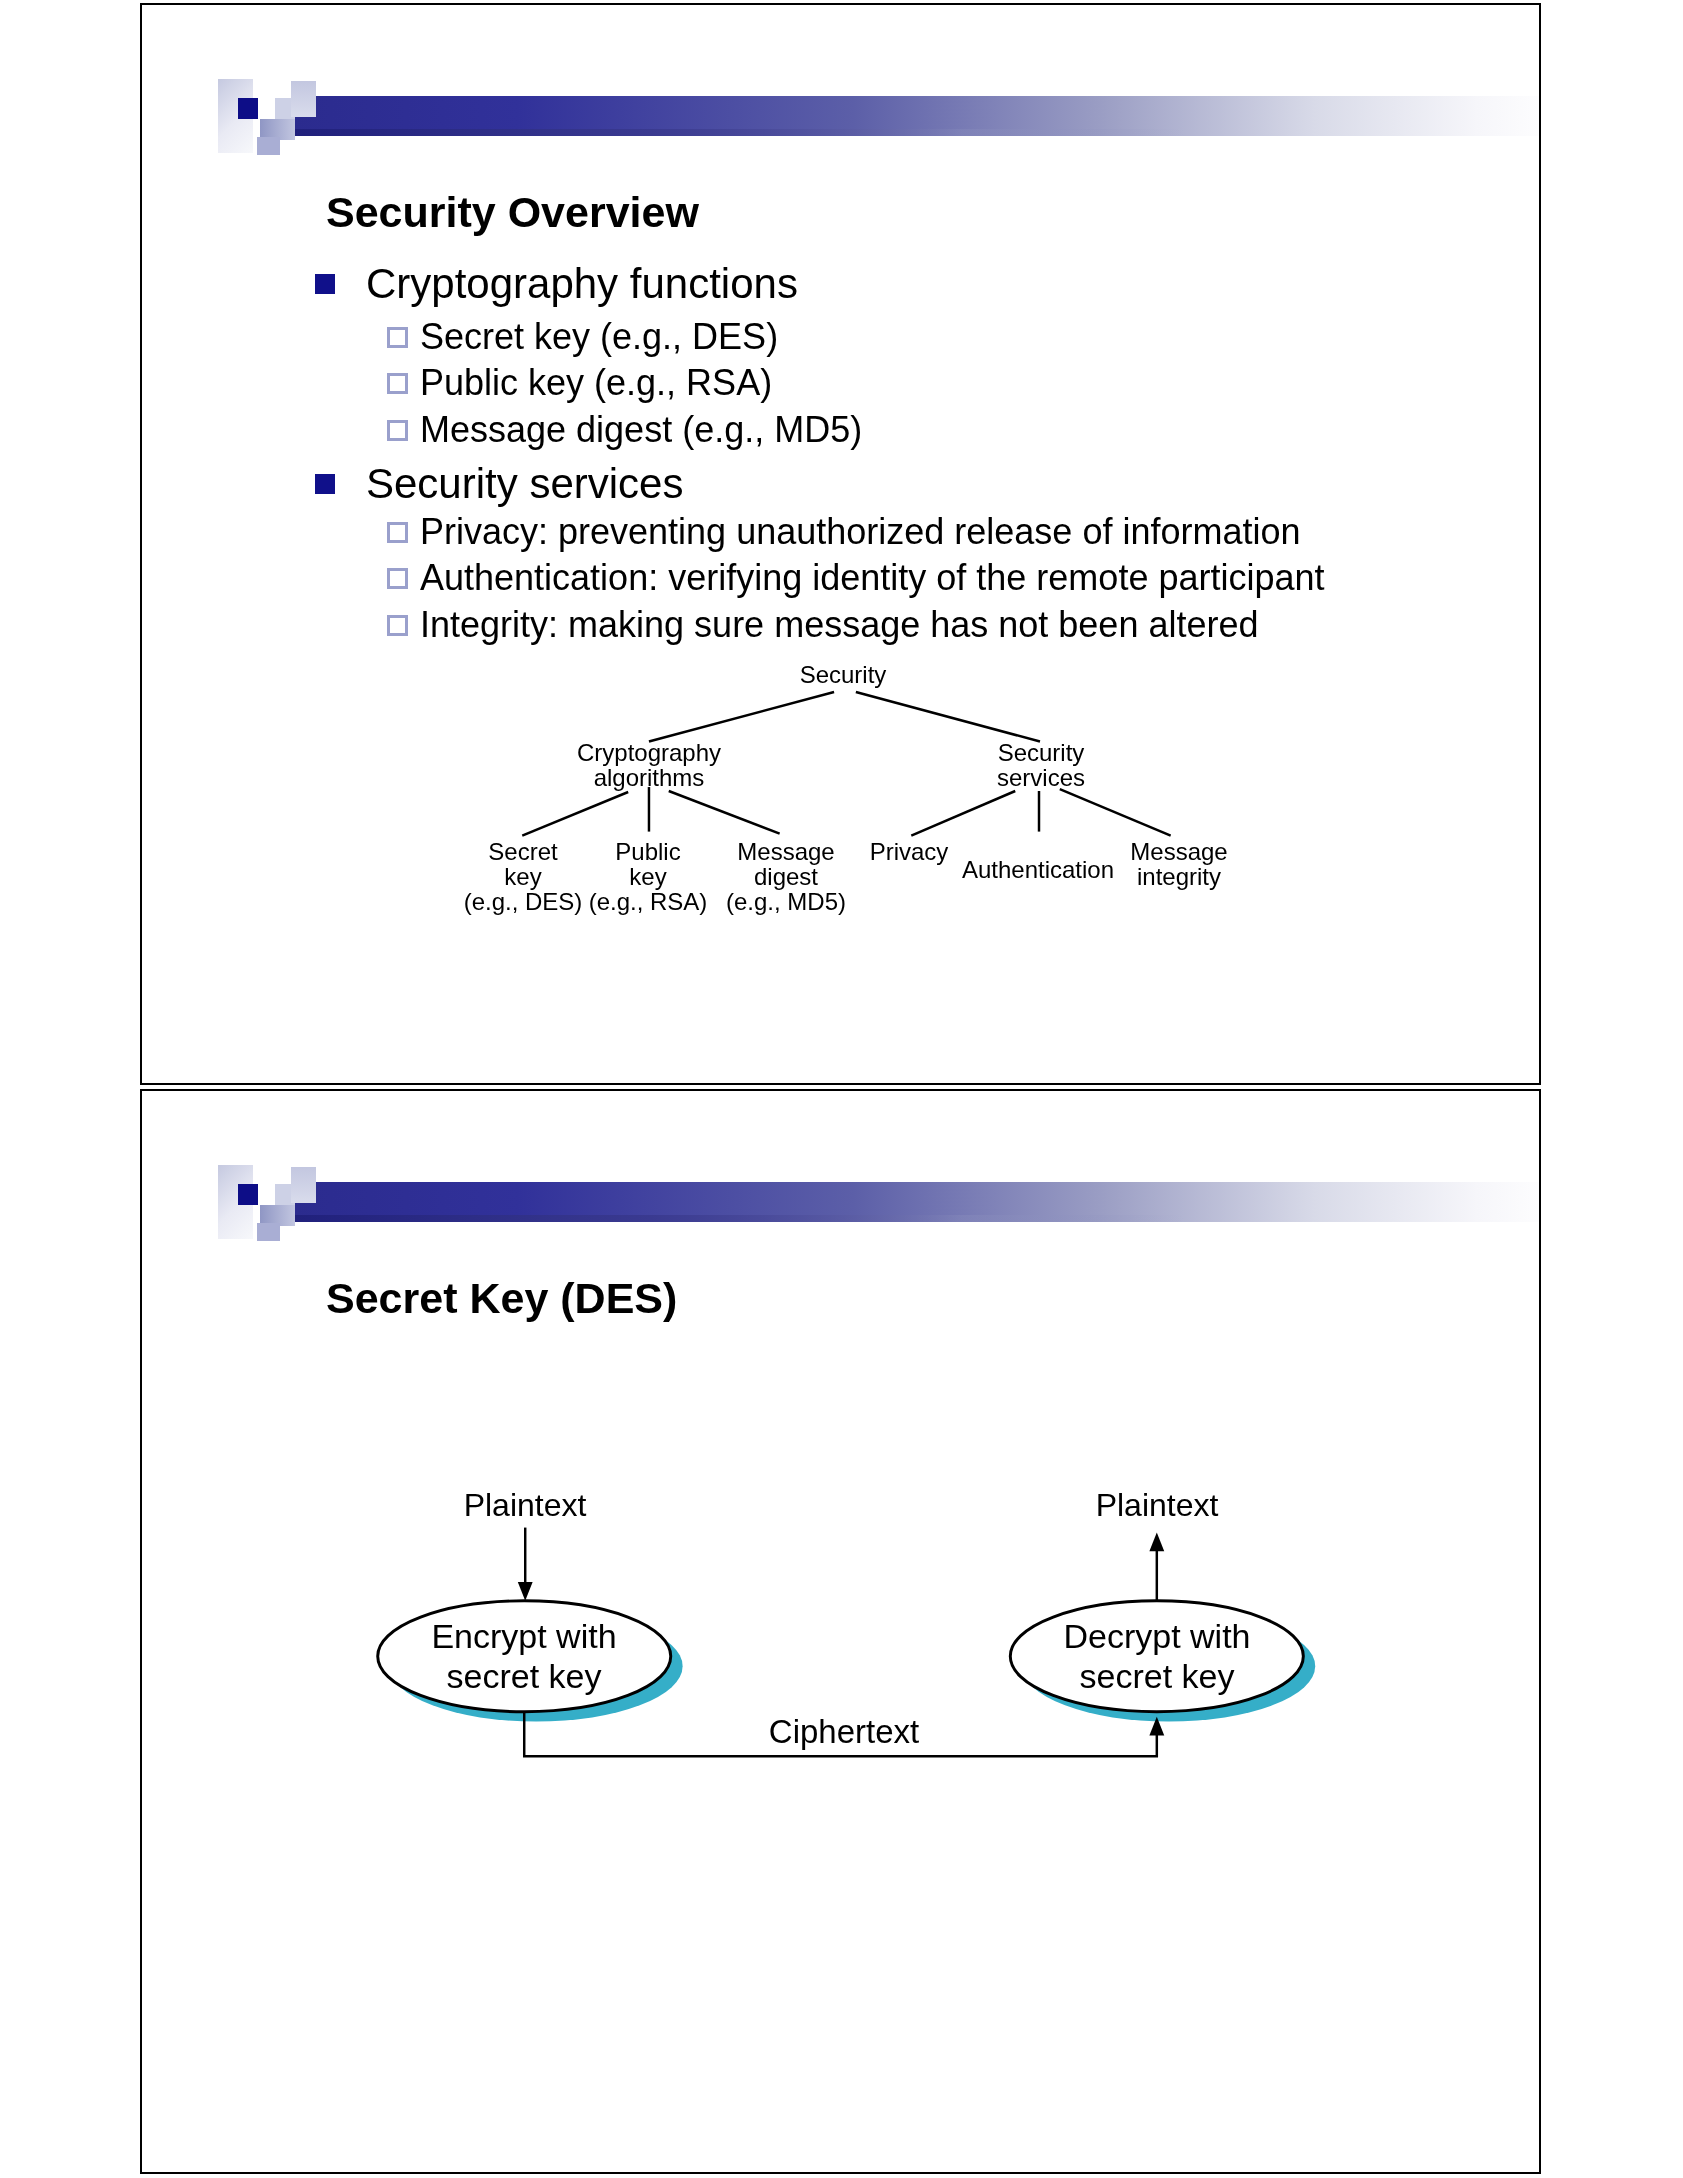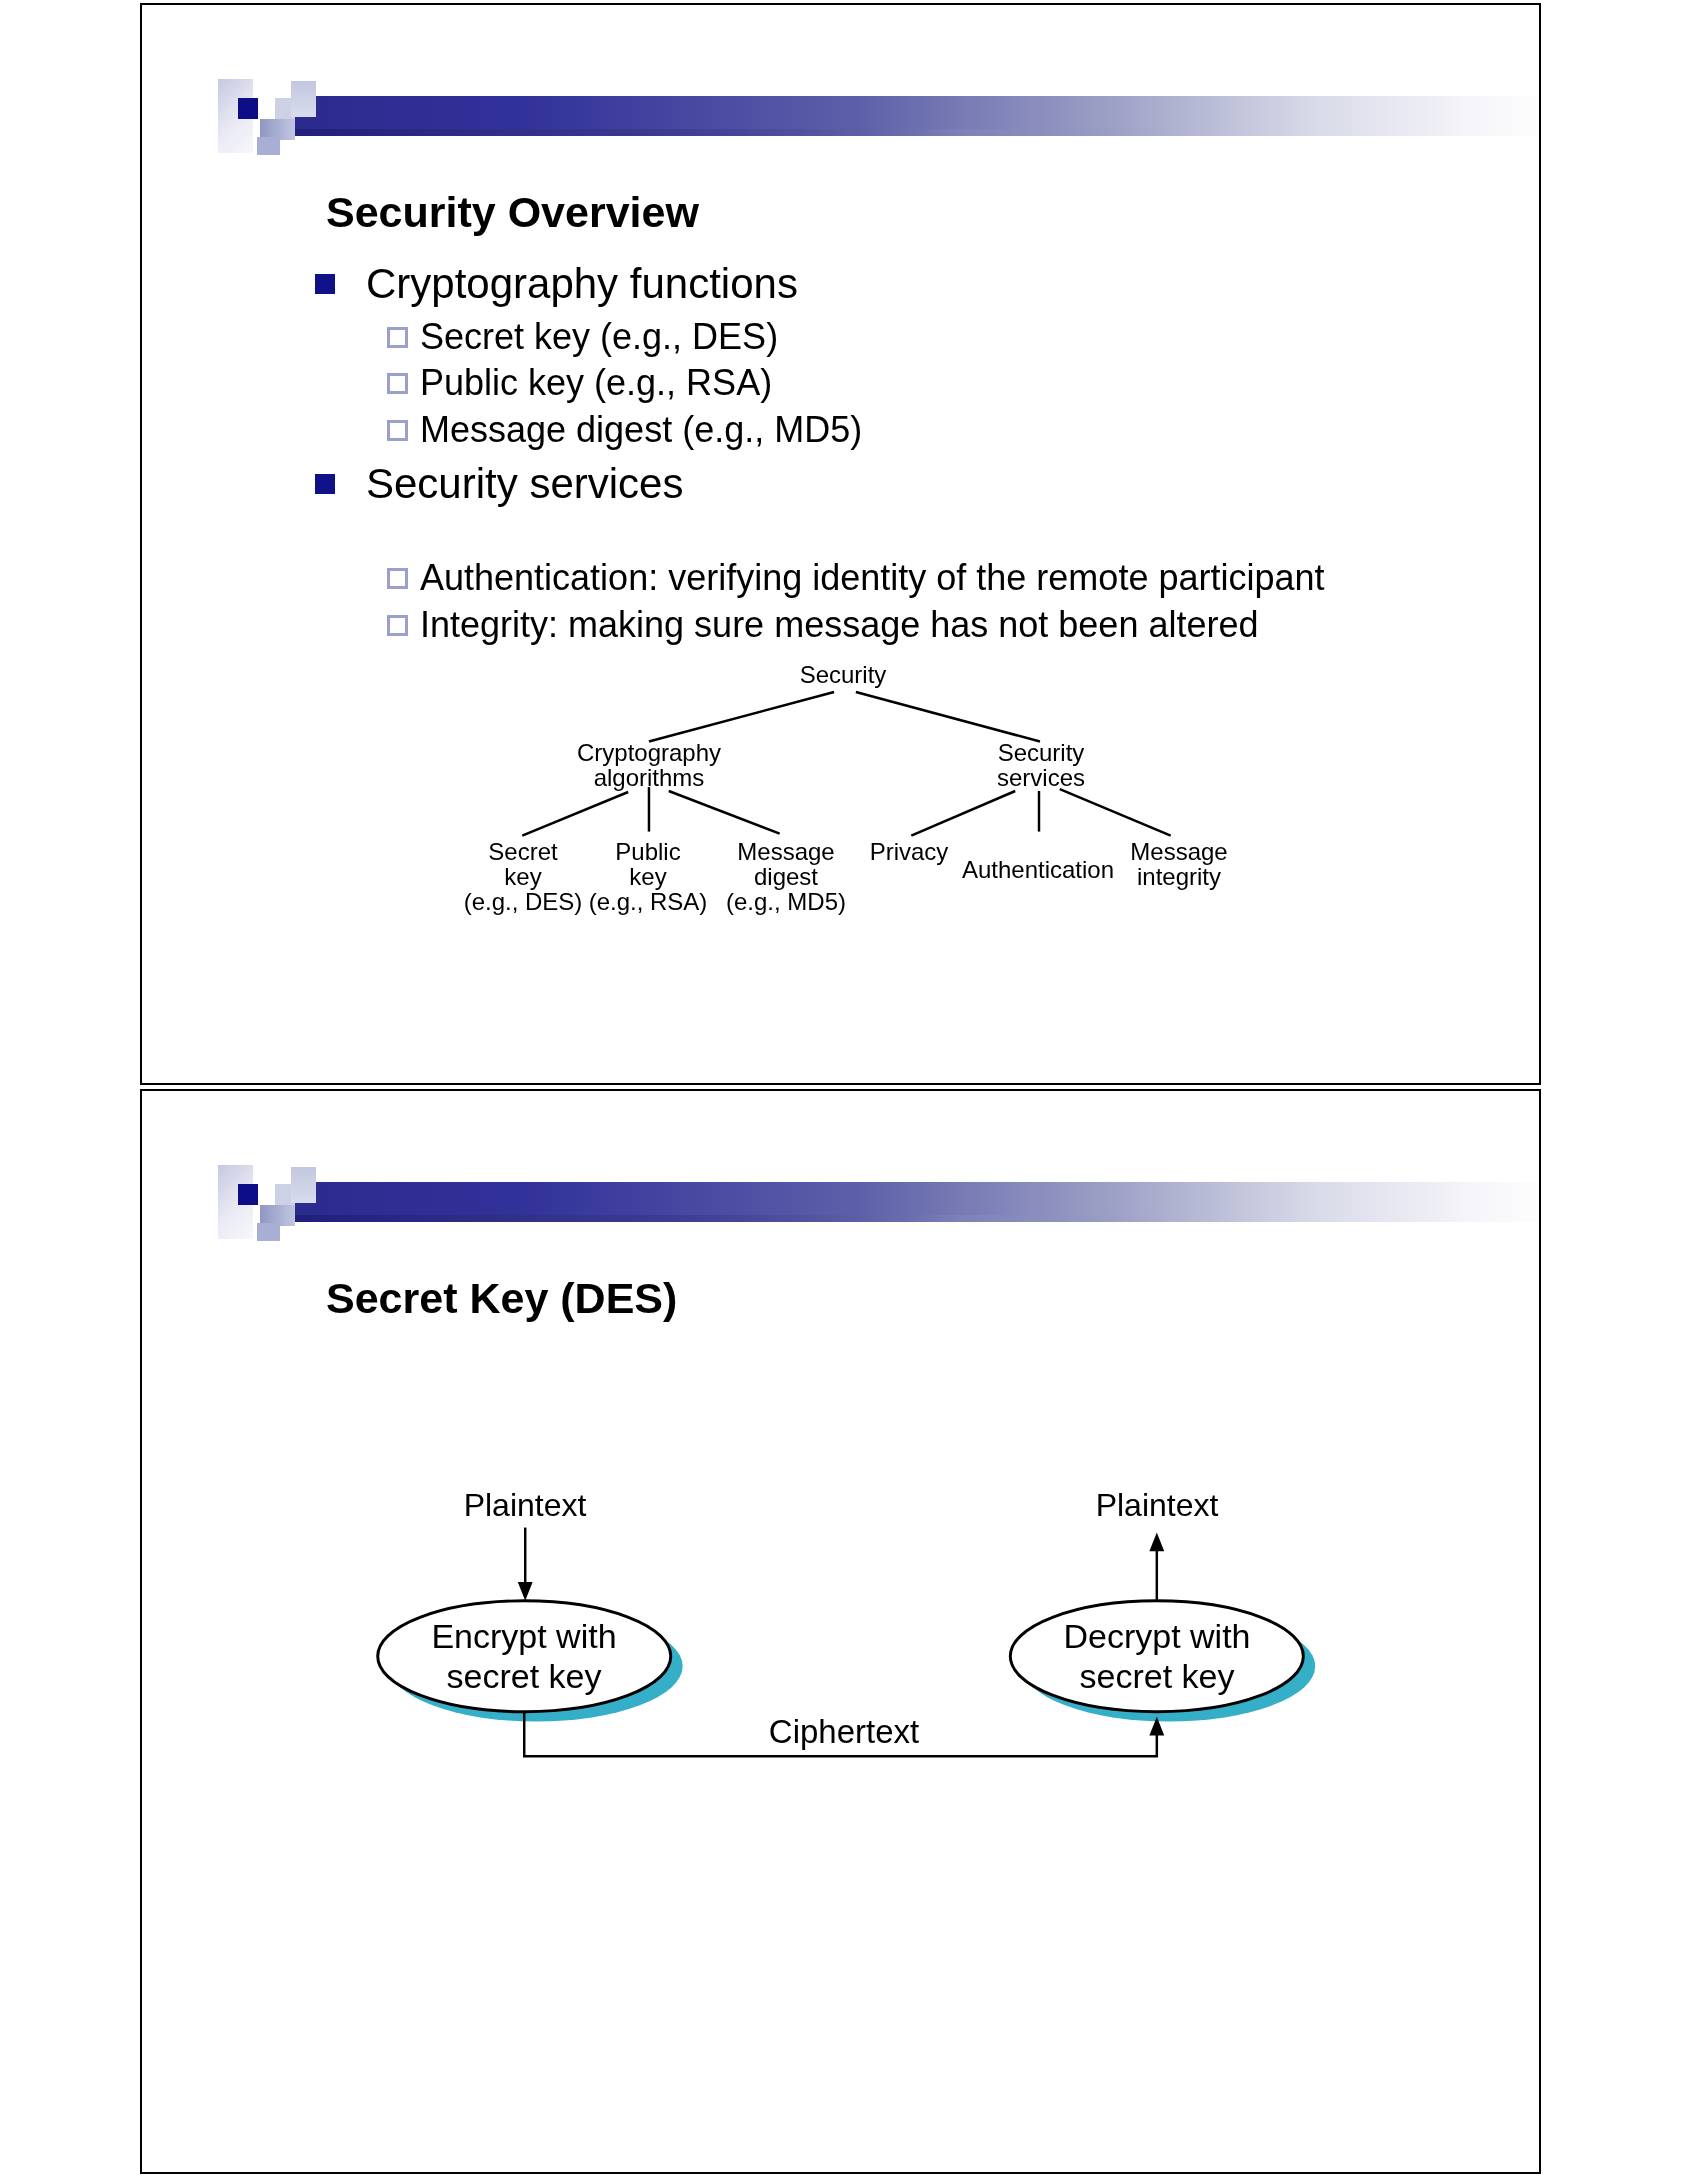--- a/index.html
+++ b/index.html
@@ -91,20 +91,24 @@
     <span class="b2"></span>
     <span>Public key (e.g., RSA)</span>
   </div>
   <div class="row l2" style="top:402px">
     <span class="b2"></span>
     <span>Message digest (e.g., MD5)</span>
   </div>
   <div class="row l1" style="top:455px">
     <span class="b1"></span>
     <span>Security services</span>
+  </div>
+  <div class="row l2" style="top:504px">
+    <span class="b2"></span>
+    <span>Privacy: preventing unauthorized release of information</span>
   </div>
   <div class="row l2" style="top:550px">
     <span class="b2"></span>
     <span>Authentication: verifying identity of the remote participant</span>
   </div>
   <div class="row l2" style="top:597px">
     <span class="b2"></span>
     <span>Integrity: making sure message has not been altered</span>
   </div>
 

